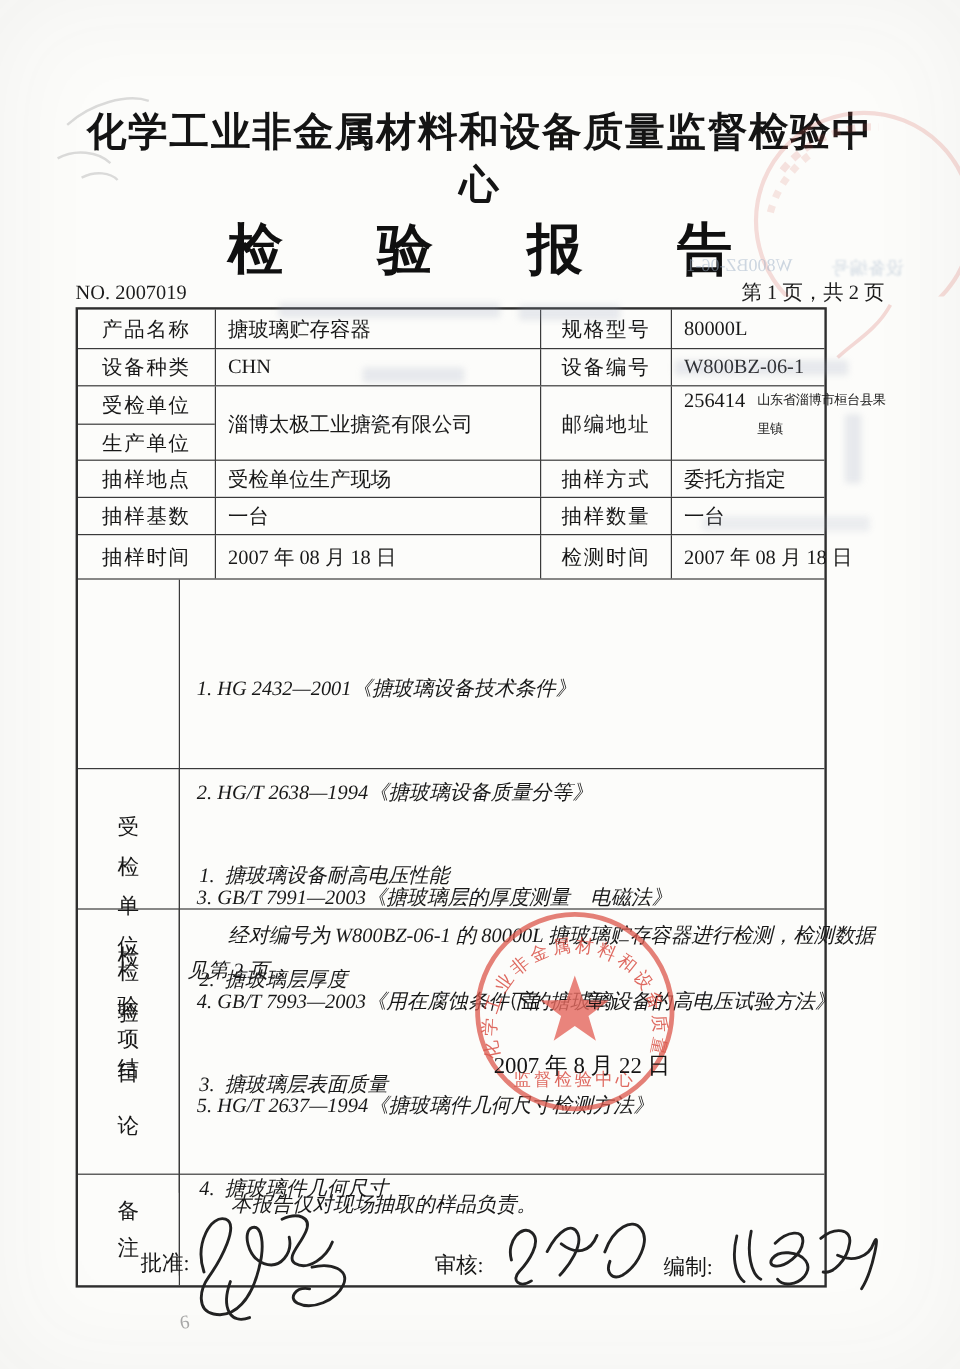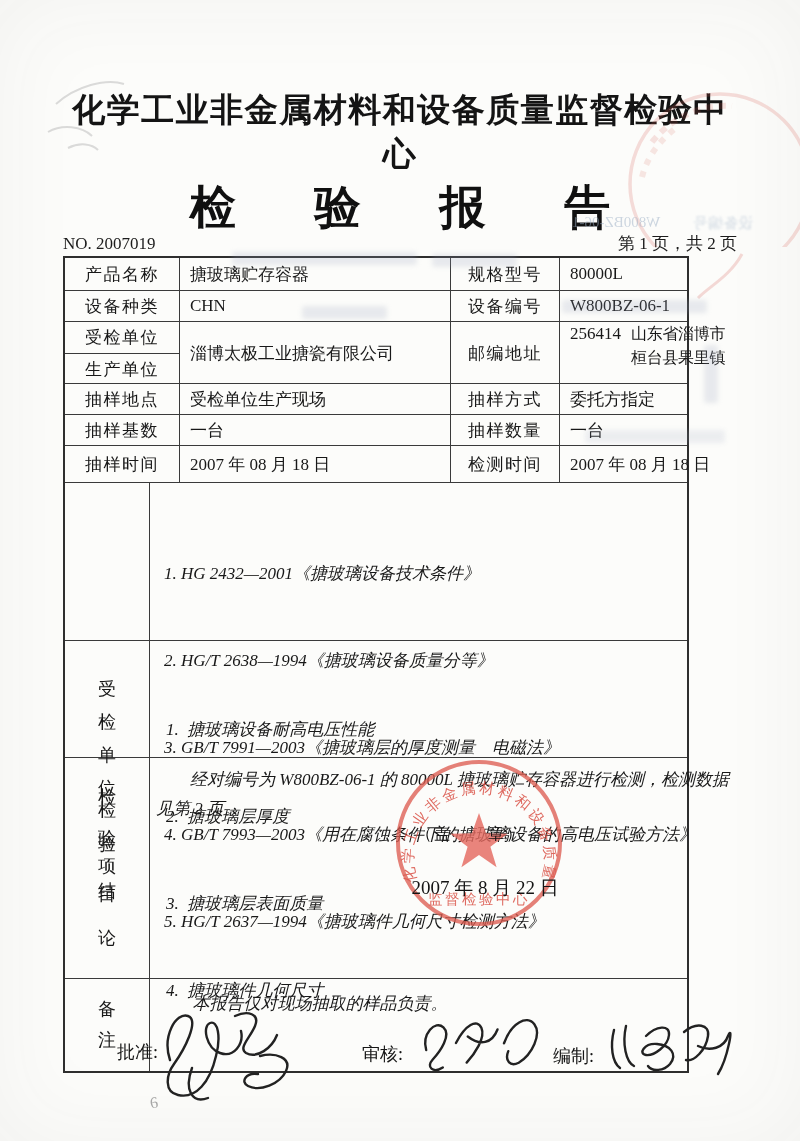--- a/index.html
+++ b/index.html
@@ -52,21 +52,21 @@
   .lab  { justify-content:center; letter-spacing:1.5px; }
   .val  { padding-left:10px; white-space:pre-wrap; }
   .bl   { border-left:1.5px solid #3a3a3a; }
   .r3 { grid-template-rows: 31px 31px; }
   .r3-l1a{grid-area:1/1/2/2}
   .r3-l1b{grid-area:2/1/3/2; border-top:1.5px solid #3a3a3a}
   .r3-v1 {grid-area:1/2/3/3}
   .r3-l2 {grid-area:1/3/3/4}
   .r3-v2 {grid-area:1/4/3/5; flex-direction:row; align-items:flex-start; justify-content:center; line-height:24px;}
   .r3-v2 div { padding-left:10px; }
-  .addr2 { font-size:16px; letter-spacing:-0.3px; }
+  .addr2 { font-size:11px; letter-spacing:-0.3px; }
 
   
   .sec { display:grid; grid-template-columns:85px 589px; border-top:1.5px solid #3a3a3a; }
   .sec-label { border-right:1.5px solid #3a3a3a; display:flex; align-items:center; justify-content:center; }
   .vtext { width:1.3em; font-size:18px; word-break:break-all; text-align:center; color:#181818; }
   .lh33{line-height:33px}.lh28{line-height:28px}.lh47{line-height:47px}.lh31{line-height:31px}
   .sec-basis{height:158px}.sec-items{height:117px}.sec-concl{height:221px}.sec-remark{height:93px}
   .sec-body{font-size:17px; color:#181818;font-style:italic;}
   .basis-body{padding:18px 0 0 14px; line-height:29px; white-space:pre-wrap;}
   .items-body{padding:16px 0 0 16px; line-height:29px; white-space:pre-wrap;}

